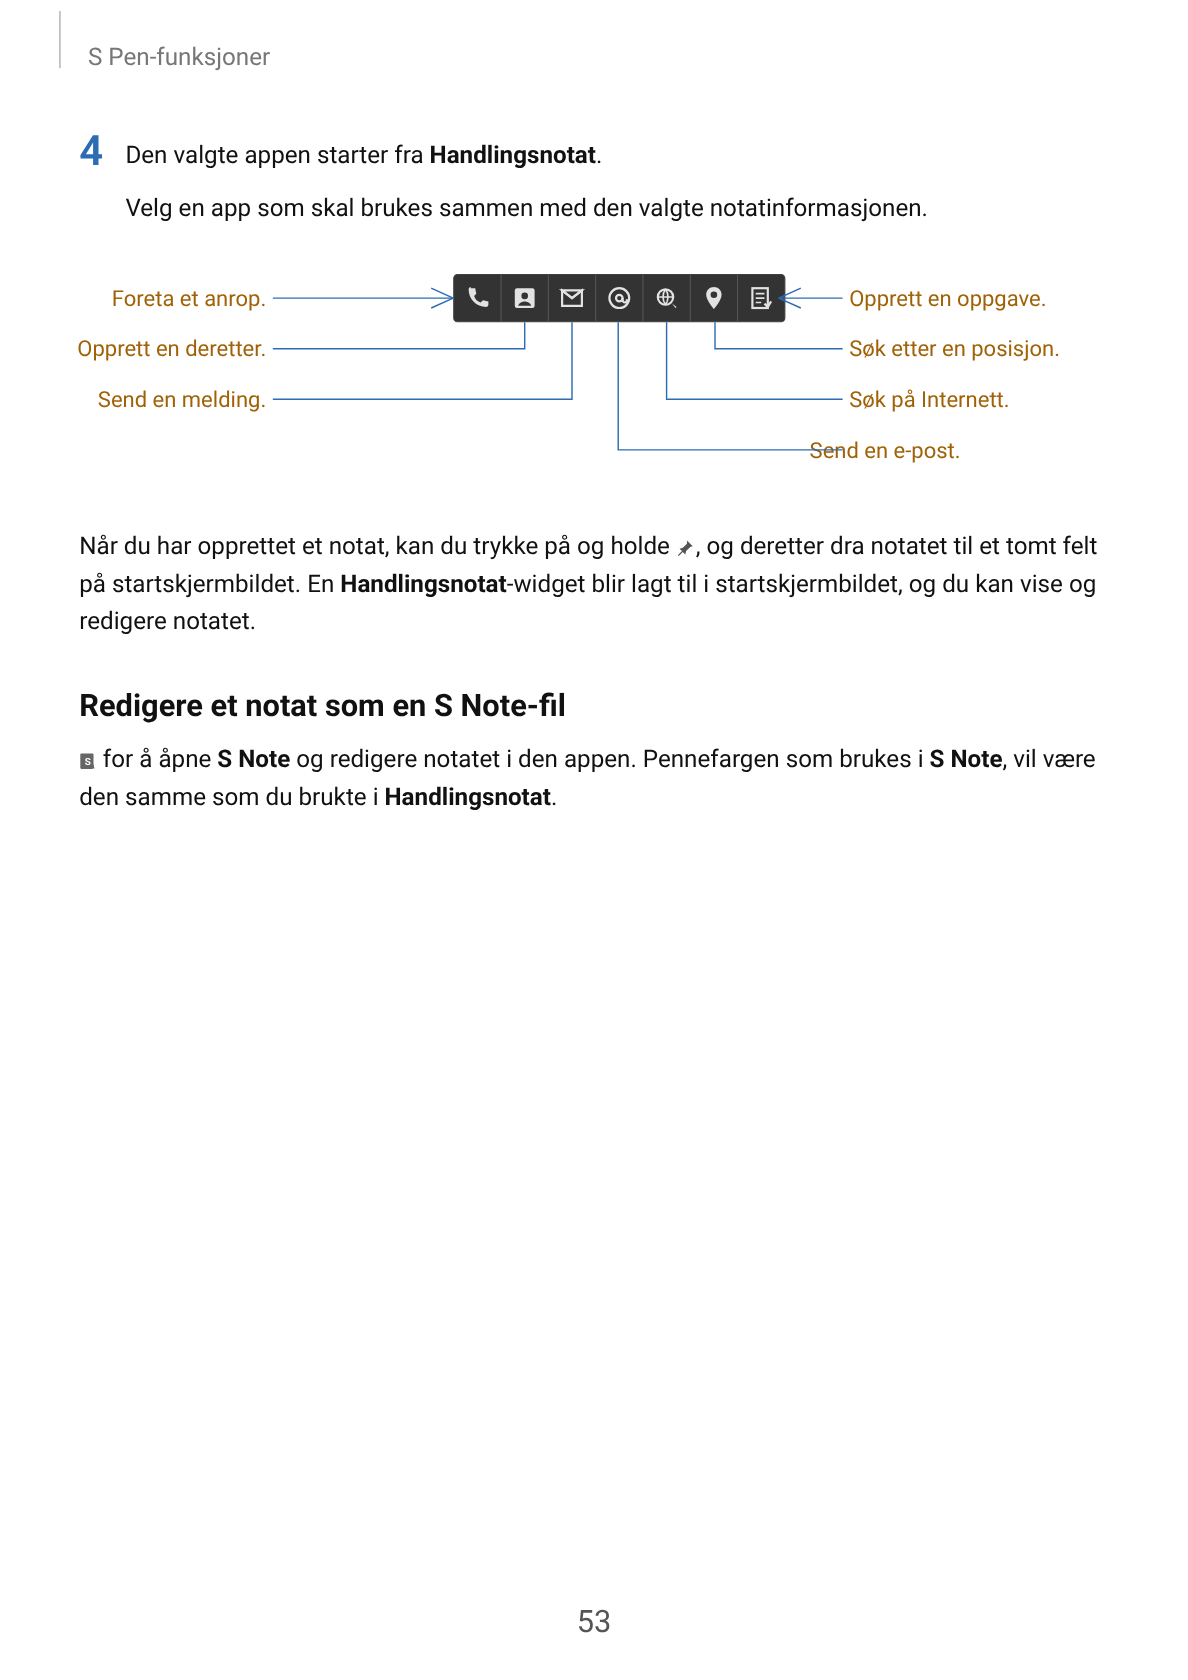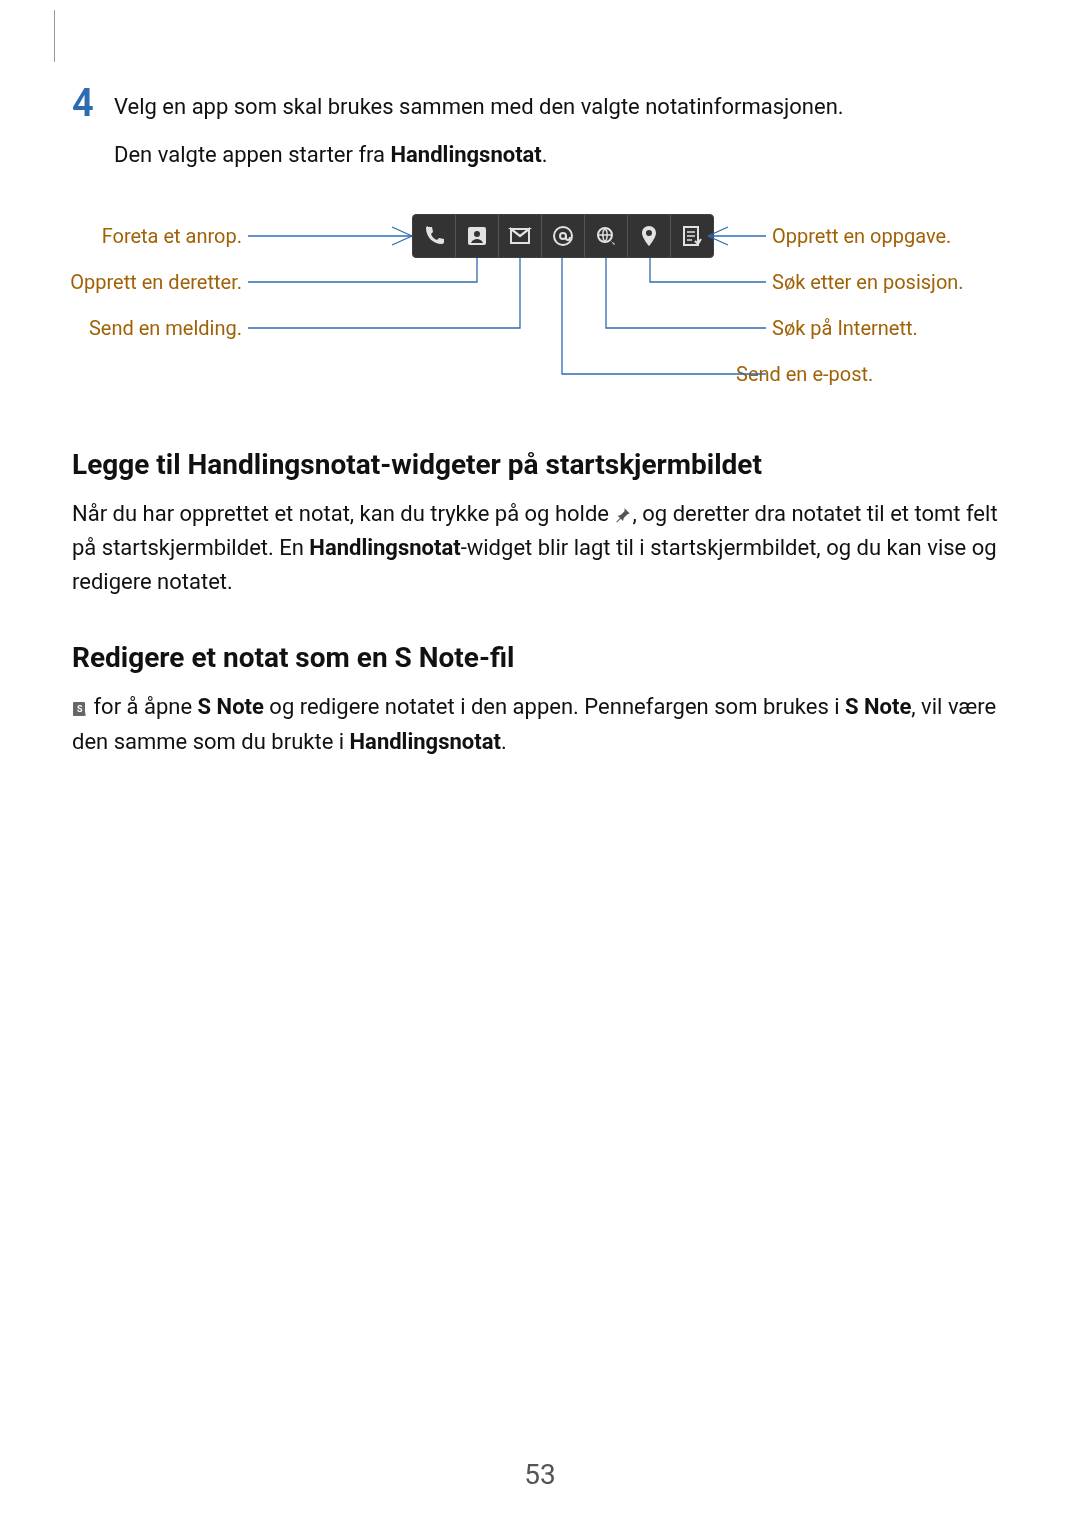--- a/index.html
+++ b/index.html
@@ -112,28 +112,29 @@
     text-align: center;
     font-size: 28px;
     color: #555;
   }
 </style>
 </head>
 <body>
 
 <div class="page">
   <div class="header-line"></div>
+  <div class="header-title">S Pen-funksjoner</div>
 
   <div class="step-row">
     <div class="step-num">4</div>
     <div class="step-body">
-      <p>Velg en app som skal brukes sammen med den valgte notatinformasjonen.</p>
       <p>
         <span>Den valgte appen starter fra </span><span class="bold">Handlingsnotat</span><span>.</span>
       </p>
+      <p>Velg en app som skal brukes sammen med den valgte notatinformasjonen.</p>
     </div>
   </div>
 
   <div class="figure">
 
     <div class="icon-bar">
       <div class="icon-cell">
           <svg viewBox="0 0 24 24">
             <path d="M6 2c-1 0-2 1-2 2 0 9 7 16 16 16 1 0 2-1 2-2v-3l-5-1-2 2c-3-1-5-3-6-6l2-2-1-5H6z"></path>
           </svg>
@@ -199,21 +200,20 @@
       <line x1="636" y1="30" x2="694" y2="30"></line>
       <line x1="656" y1="21" x2="636" y2="30"></line>
         <line x1="656" y1="39" x2="636" y2="30"></line>
       <path d="M694 76 H578 V52"></path>
       <path d="M694 122 H534 V52"></path>
       <path d="M694 168 H490 V52"></path>
     </svg>
   </div>
 
 
-  <h3 class="sec">Legge til Handlingsnotat-widgeter på startskjermbildet</h3>
   <p class="body-text">
     <span>Når du har opprettet et notat, kan du trykke på og holde </span><span class="inline-icon"><svg viewBox="0 0 24 24" fill="#888">
           <path d="M14 3l7 7-3 1-5 5-1 4-3-3-5 5-1-1 5-5-3-3 4-1 5-5z"></path>
         </svg></span><span>, og deretter dra notatet til et tomt felt på startskjermbildet. En </span><span class="bold">Handlingsnotat</span><span>-widget blir lagt til i startskjermbildet, og du kan vise og redigere notatet.</span>
   </p>
 
   <h3 class="sec">Redigere et notat som en S Note-fil</h3>
   <p class="body-text">
     <span class="inline-icon box"><svg viewBox="0 0 16 16">
           <rect x="1" y="1" width="12" height="14" rx="1" fill="#666"></rect>

